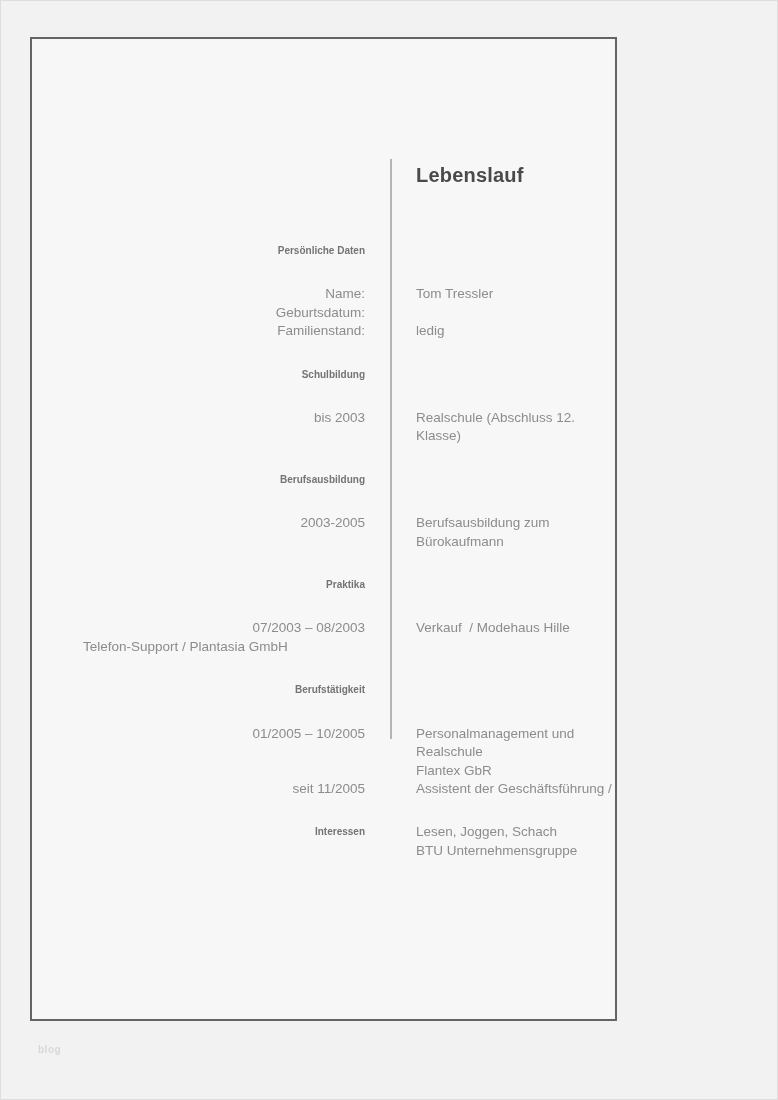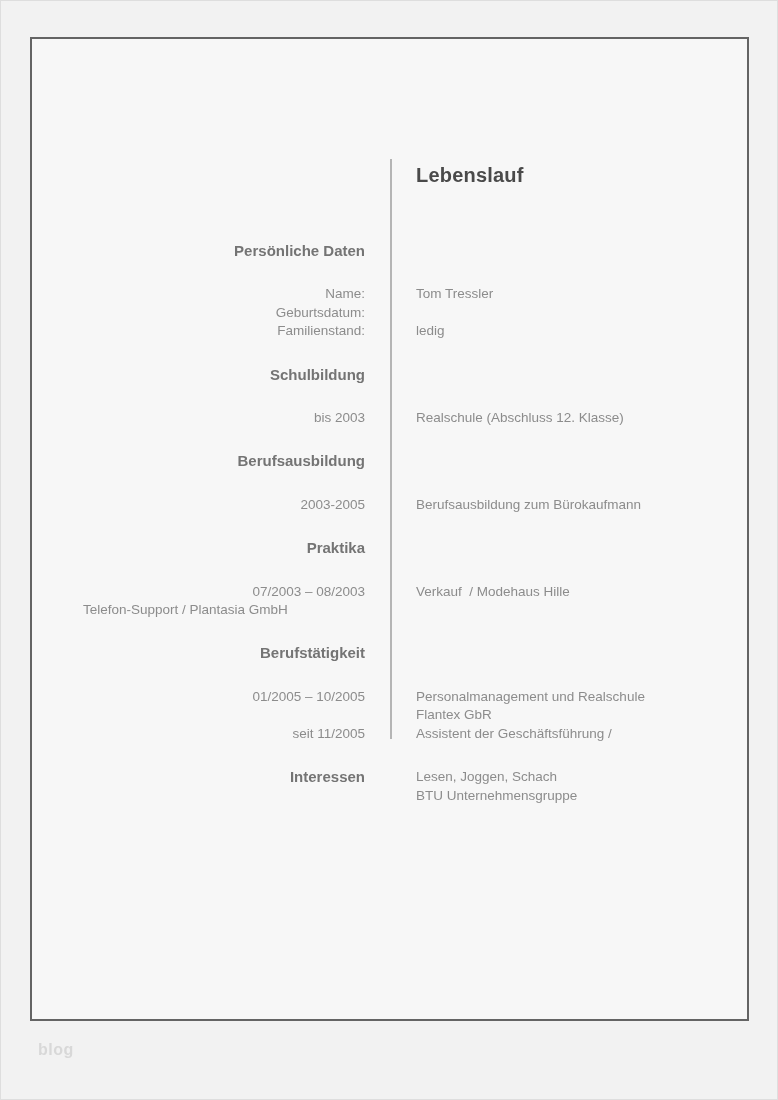--- a/index.html
+++ b/index.html
@@ -10,21 +10,21 @@
     background: #f2f2f2;
     font-family: "Liberation Sans", sans-serif;
     overflow: hidden;
     box-sizing: border-box;
     border: 1px solid #dedede;
   }
   .sheet {
     position: absolute;
     left: 29px;
     top: 36px;
-    width: 719px;
+    width: 587px;
     height: 984px;
     box-sizing: border-box;
     border: 2px solid #646464;
     background: #f7f7f7;
   }
   .divider {
     position: absolute;
     left: 358px;
     top: 120px;
     width: 2px;
@@ -49,32 +49,32 @@
   }
   .row.gap { margin-top: 25px; }
   .lbl {
     width: 333px;
     text-align: right;
     white-space: pre-wrap;
   }
   .lbl.hd {
     font-weight: bold;
     color: #747474;
-    font-size: 15px;
+    font-size: 10px;
   }
   .val {
     flex: 1;
     padding-left: 51px;
     white-space: pre-wrap;
   }
   .watermark {
     position: absolute;
     left: 37px;
     top: 1044px;
-    font-size: 16px;
+    font-size: 10px;
     line-height: 10px;
     font-weight: bold;
     color: #d8d8d8;
     letter-spacing: 0.5px;
   }
 </style>
 </head>
 <body>
 
 <div class="sheet">

